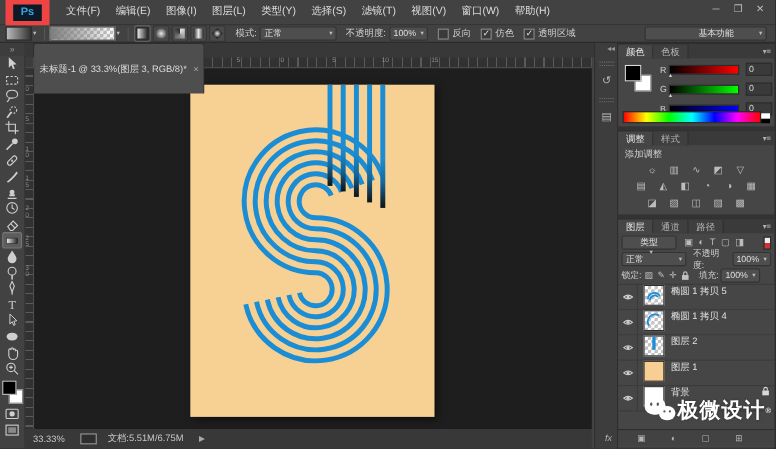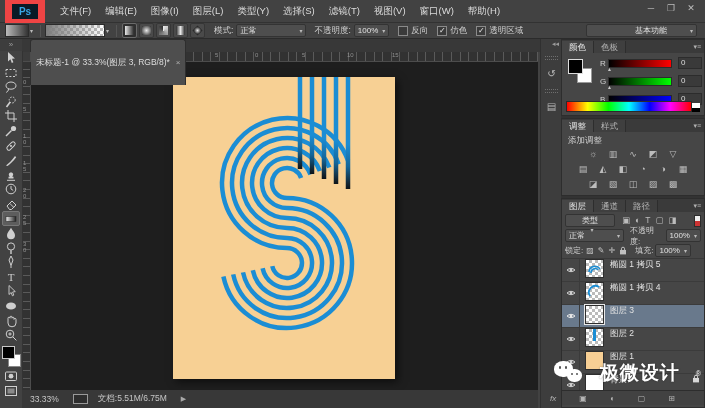--- a/index.html
+++ b/index.html
@@ -105,21 +105,21 @@
   .lrow.sel{background:#69798c;}
   .eye-cell{width:17px;display:flex;justify-content:center;border-right:1px solid #3b3b3b;align-self:stretch;align-items:center;}
   .lthumb{width:17px;height:17px;margin:0 6px 0 5px;border:1px solid #2e2e2e;position:relative;overflow:hidden;}
   .lthumb.selected-th{box-shadow:0 0 0 1px #e8e8e8;}
   .lname{font-size:8.5px;color:#e2e2e2;white-space:nowrap;}
   .lrow .rlock{position:absolute;right:4px;}
   .th-line{position:absolute;left:7px;top:0;width:3px;height:12px;background:#1b8dd4;}
   .lp-tools{position:absolute;left:0;right:0;bottom:2px;height:14px;border-top:1px solid #2d2d2d;background:#424242;display:flex;align-items:center;justify-content:flex-end;gap:23px;padding-right:6px;color:#b5b5b5;font-size:8px;}
   .lp-tools .fx{font-size:8px;font-style:italic;}
   
-  .watermark{position:absolute;right:4px;top:360px;display:flex;align-items:center;z-index:50;gap:16px;}
+  .watermark{position:absolute;right:4px;top:360px;display:flex;align-items:center;z-index:50;}
   .wm-logo{position:relative;width:30px;height:26px;}
   .wm-b1{position:absolute;left:0;top:1px;width:19px;height:16px;background:#fff;border-radius:48% 48% 46% 46%;}
   .wm-b2{position:absolute;left:13px;top:9px;width:15px;height:13px;background:#fff;border-radius:48%;}
   .wm-e{position:absolute;width:2.5px;height:2.5px;background:#555;border-radius:50%;}
   .wm-text{font-size:19px;color:#fff;letter-spacing:1px;text-shadow:0 0 2px rgba(0,0,0,.4);font-weight:bold;white-space:nowrap;}
   .wm-reg{font-size:7px;color:#fff;vertical-align:top;}
 </style>
 </head>
 <body>
 
@@ -553,30 +553,20 @@
             <svg width="10" height="8" viewBox="0 0 10 8">
               <path d="M1 4 Q5 .6 9 4 Q5 7.4 1 4 Z" fill="none" stroke="#cfcfcf"></path>
               <circle cx="5" cy="4" r="1.4" fill="#cfcfcf"></circle>
             </svg>
           </span>
         <span class="lthumb checker"><svg width="17" height="17" viewBox="0 0 17 17">
               <path d="M4 13 A6.5 6.5 0 0 1 13 4" fill="none" stroke="#1b8dd4" stroke-width="1.8"></path>
             </svg></span>
         <span class="lname">椭圆 1 拷贝 4</span>
       </div>
-      <div class="lrow sel">
-        <span class="eye-cell">
-            <svg width="10" height="8" viewBox="0 0 10 8">
-              <path d="M1 4 Q5 .6 9 4 Q5 7.4 1 4 Z" fill="none" stroke="#e8e8e8"></path>
-              <circle cx="5" cy="4" r="1.4" fill="#e8e8e8"></circle>
-            </svg>
-          </span>
-        <span class="lthumb checker selected-th"></span>
-        <span class="lname">图层 3</span>
-      </div>
       <div class="lrow">
         <span class="eye-cell">
             <svg width="10" height="8" viewBox="0 0 10 8">
               <path d="M1 4 Q5 .6 9 4 Q5 7.4 1 4 Z" fill="none" stroke="#cfcfcf"></path>
               <circle cx="5" cy="4" r="1.4" fill="#cfcfcf"></circle>
             </svg>
           </span>
         <span class="lthumb checker">
             <span class="th-line"></span>
           </span>

